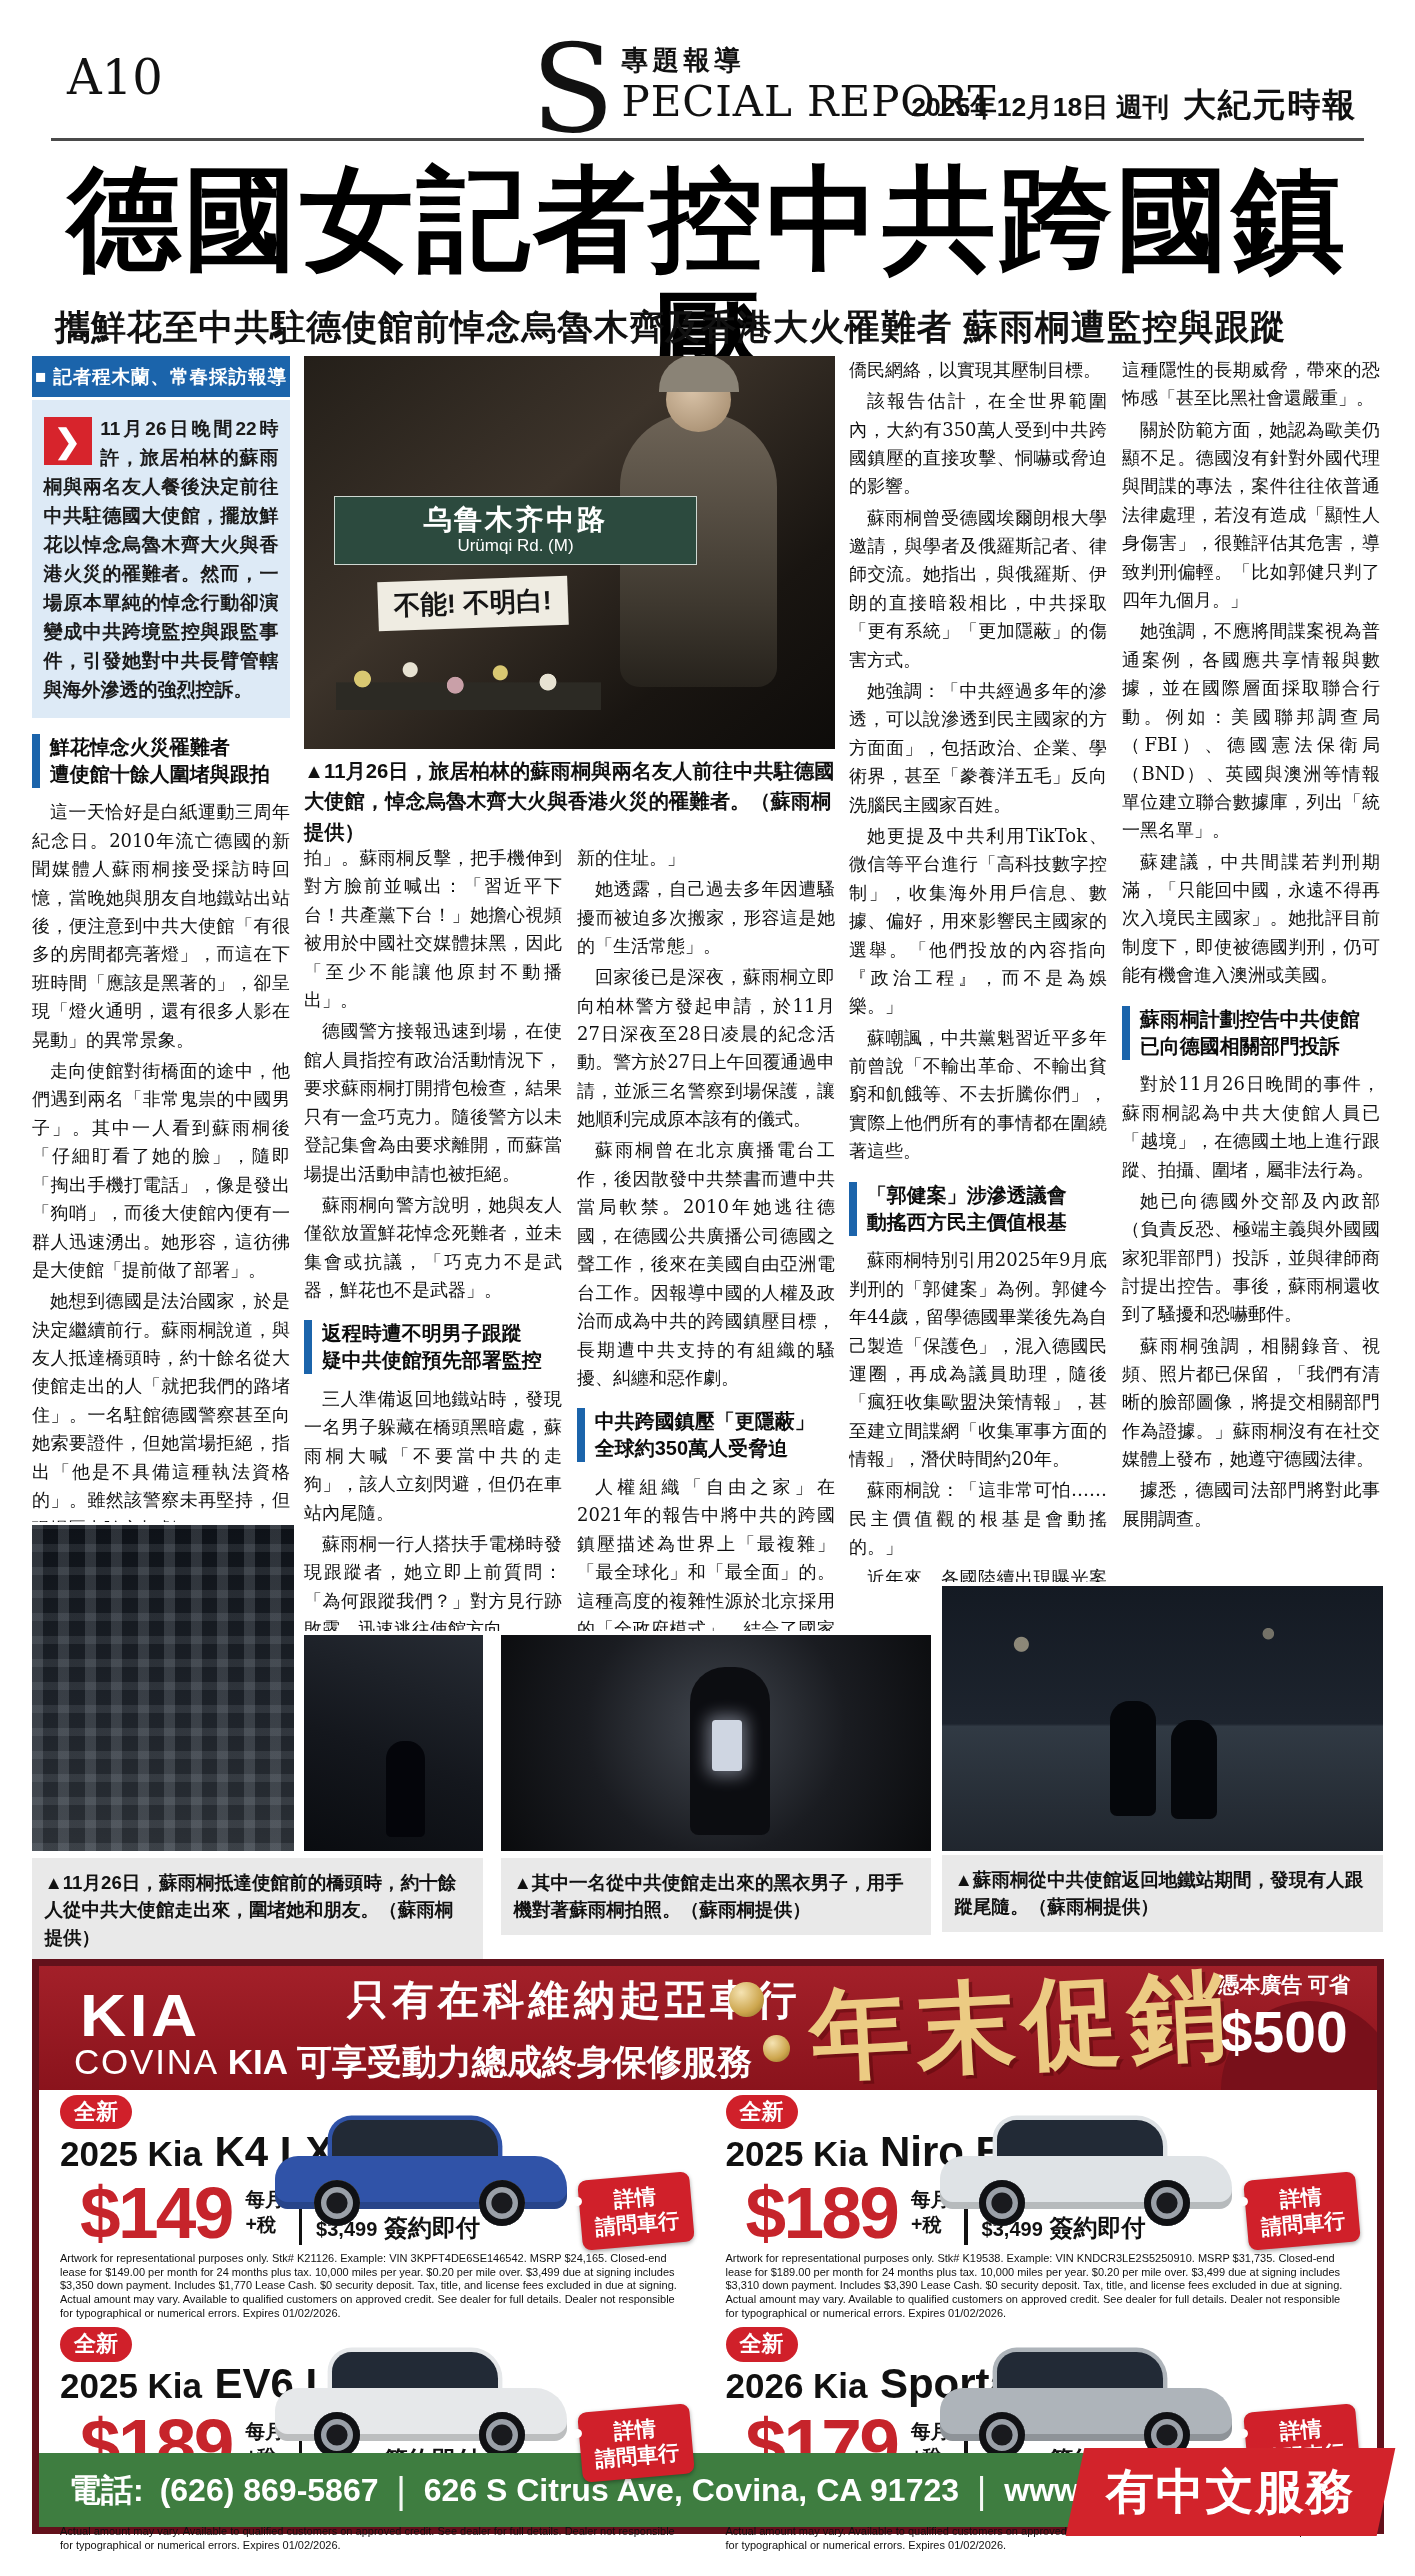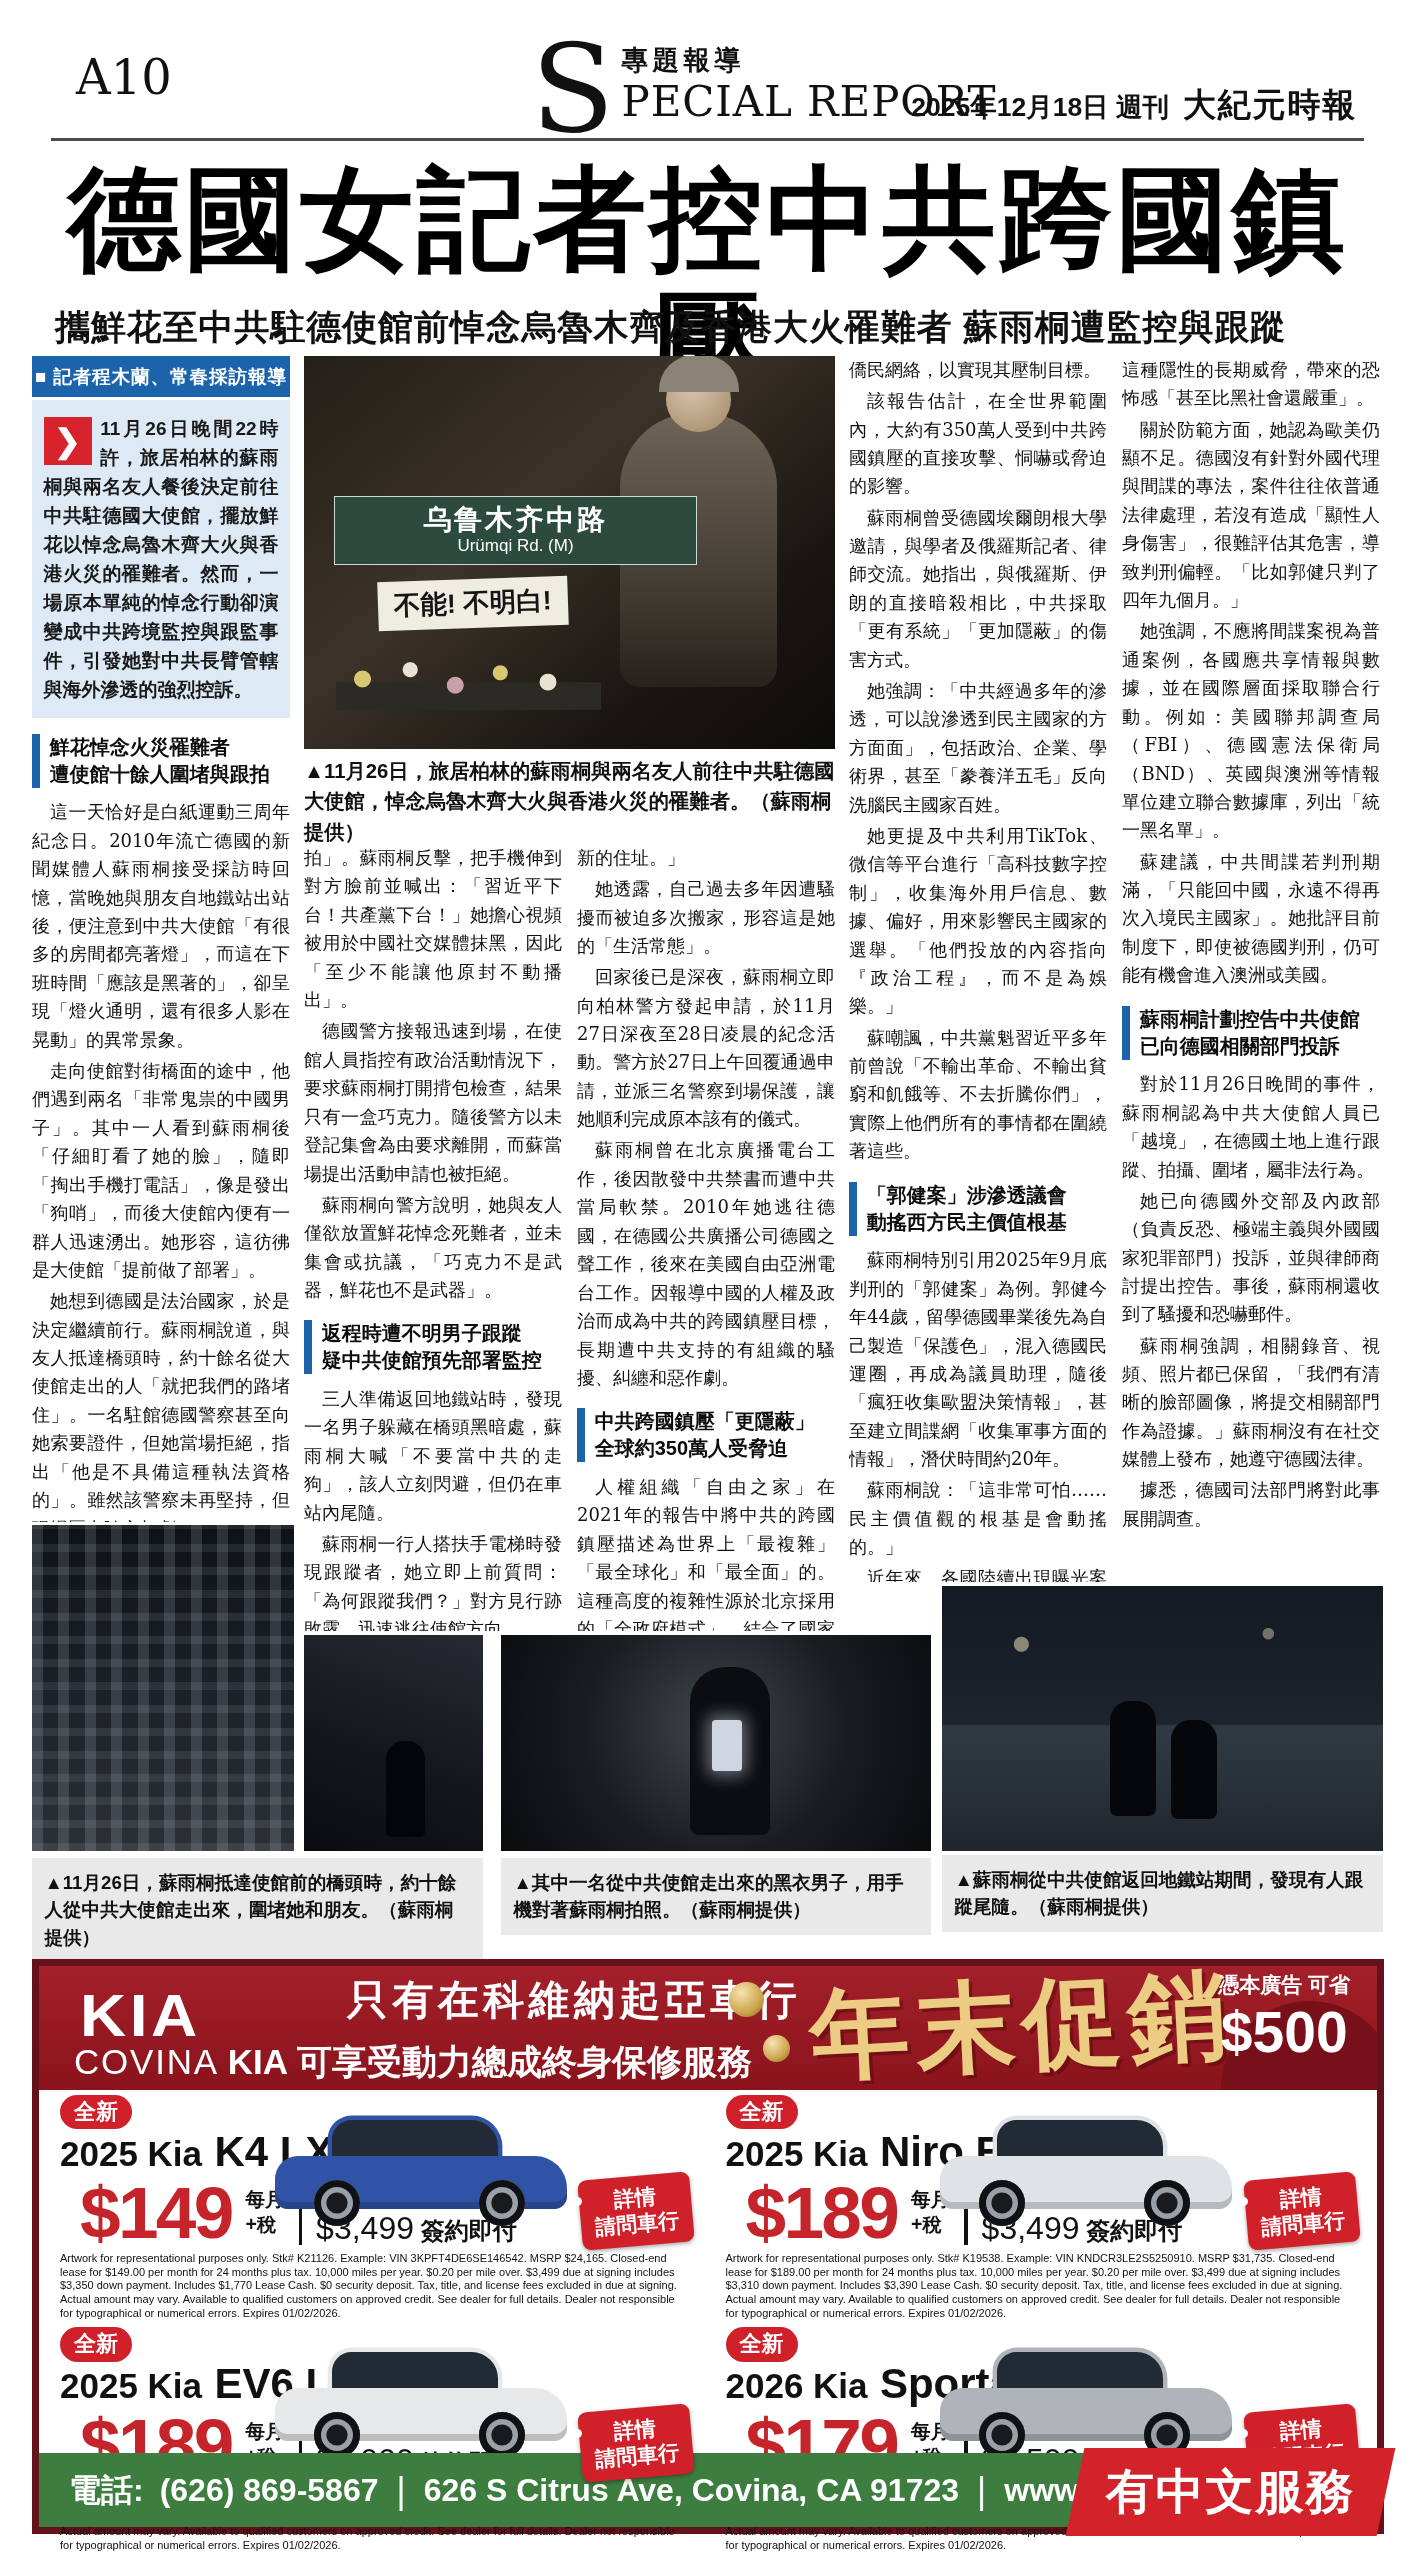--- a/index.html
+++ b/index.html
@@ -1,19 +1,19 @@
 <!DOCTYPE html>
 <html style="font-size:14px"><head>
 <meta charset="utf-8">
 <style>
   html,body{margin:0;padding:0;background:#fff;}
   .page{position:relative;width:1415px;height:2576px;background:#fff;overflow:hidden;
         font-family:"Liberation Sans",sans-serif;color:#111;}
   
-  .pageno{position:absolute;left:76px;top:53px;font:400 48px/1 "DejaVu Serif",serif;}
+  .pageno{position:absolute;left:67px;top:53px;font:400 48px/1 "DejaVu Serif",serif;}
   .sec{position:absolute;left:531px;top:32px;display:flex;}
   .bigS{font:400 122px/0.95 "DejaVu Serif",serif;}
   .sec-r{margin-left:7px;padding-top:12.4px;}
   .sec-cn{font:700 26.5px/1.25 "Liberation Sans",sans-serif;letter-spacing:4.4px;}
   .sec-en{font:400 42px/1.15 "DejaVu Serif",serif;letter-spacing:0.9px;}
   .dateline{position:absolute;right:58px;top:88px;font:700 26.5px/1 "Liberation Sans",sans-serif;display:flex;align-items:baseline;gap:14px;}
   .papername{font:900 33px/1 "DejaVu Serif",serif;letter-spacing:1.8px;}
   .rule{position:absolute;left:51px;right:51px;top:138px;height:2.7px;background:#4a4a4a;}
   
   .headline{position:absolute;left:34px;width:1348px;top:156px;margin:0;text-align:center;
@@ -111,21 +111,21 @@
   .badge{display:inline-block;background:#d0202a;color:#fff;font:900 22px/1 "Liberation Sans",sans-serif;
          padding:6.2px 14px;border-radius:23px;}
   .car-title{margin-top:1.8px;line-height:1;}
   .cm{font:700 35px/1 "Liberation Sans",sans-serif;}
   .ct{font:900 42px/1 "Liberation Sans",sans-serif;margin-left:12.4px;}
   .price-row{display:flex;align-items:center;gap:14px;margin-top:3.5px;height:71px;margin-left:20px;}
   .price{font:900 73px/1 "Liberation Sans",sans-serif;color:#c6242b;letter-spacing:-2.7px;}
   .pm{display:flex;flex-direction:column;justify-content:center;font:700 19.5px/1.3 "Liberation Sans",sans-serif;}
   .vline{width:3.5px;height:65px;background:#111;}
   .terms{font:700 24px/1.35 "Liberation Sans",sans-serif;}
-  .due-amt{font-size:32px;font-weight:400;}
+  .due-amt{font-size:20px;font-weight:700;}
   .car-art{position:absolute;right:124px;top:-1.8px;width:292px;height:133px;}
   .cbody{position:absolute;left:0;right:0;bottom:17.7px;height:53px;border-radius:23px 32px 12.4px 12.4px;background:var(--c);box-shadow:inset 0 -7px 0 rgba(0,0,0,.18);}
   .cwin{position:absolute;left:57px;right:69px;bottom:65px;height:41px;border-radius:19.5px 26.5px 0 0;background:#222a36;box-shadow:0 0 0 4.4px var(--c);}
   .cw{position:absolute;bottom:0;width:46px;height:46px;border-radius:50%;background:#191a1e;box-shadow:inset 0 0 0 7px #101114,inset 0 0 0 12.4px #9aa0a8;}
   .cw1{left:39px;} .cw2{right:42px;}
   .tag{position:absolute;right:-1.8px;top:81px;background:#d0202a;color:#fff;font:900 21px/1.25 "Liberation Sans",sans-serif;
        text-align:center;padding:8.8px 14px;border-radius:8.8px;transform:rotate(-5deg);box-shadow:0 1.8px 4.4px rgba(0,0,0,.35);z-index:3;}
   .tag::before{content:"";position:absolute;left:-6.2px;top:16px;width:8.8px;height:8.8px;background:#fff;border-radius:50%;}
   .disc{margin-top:4.4px;font:400 11px/1.24 "Liberation Sans",sans-serif;color:#101010;text-align:left;padding-right:5.3px;}
   .ad-foot{position:absolute;left:0;right:0;bottom:0;height:74px;background:#3e7d40;display:flex;align-items:center;

